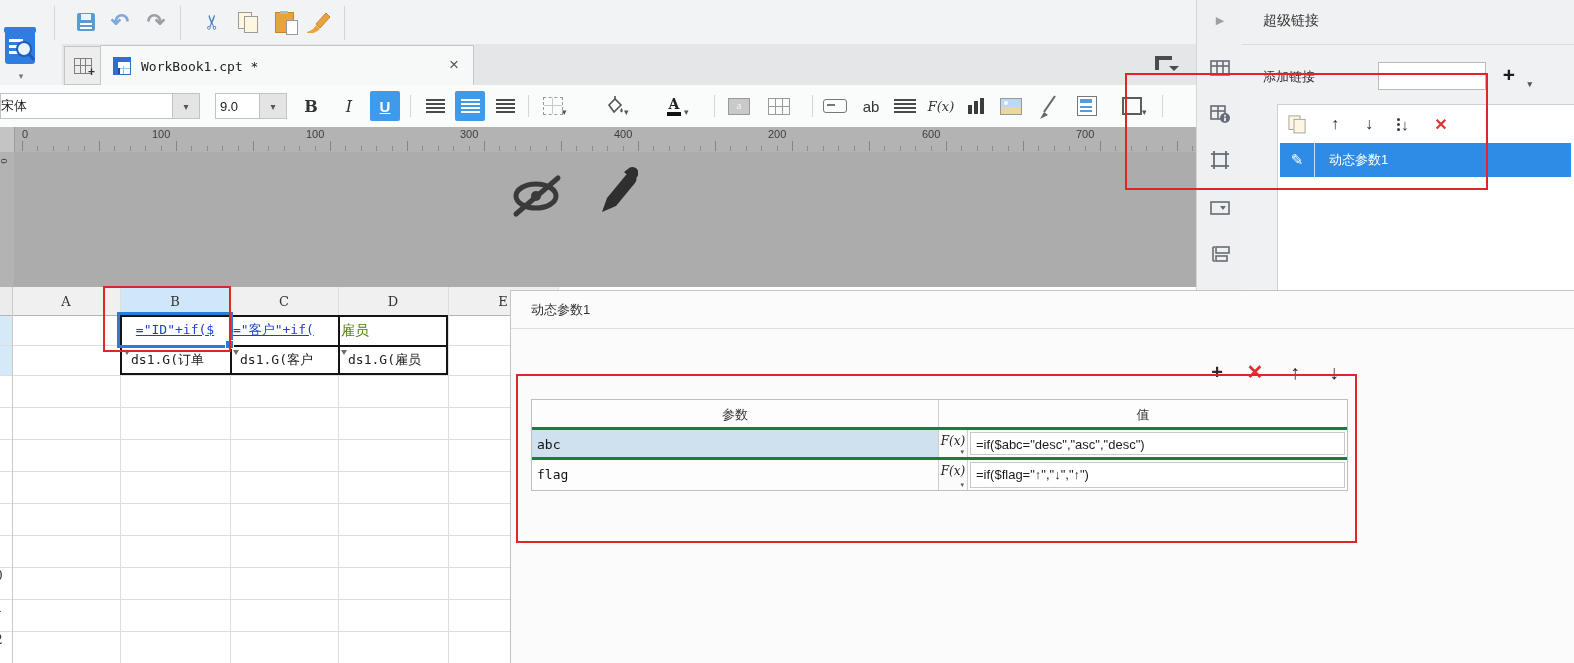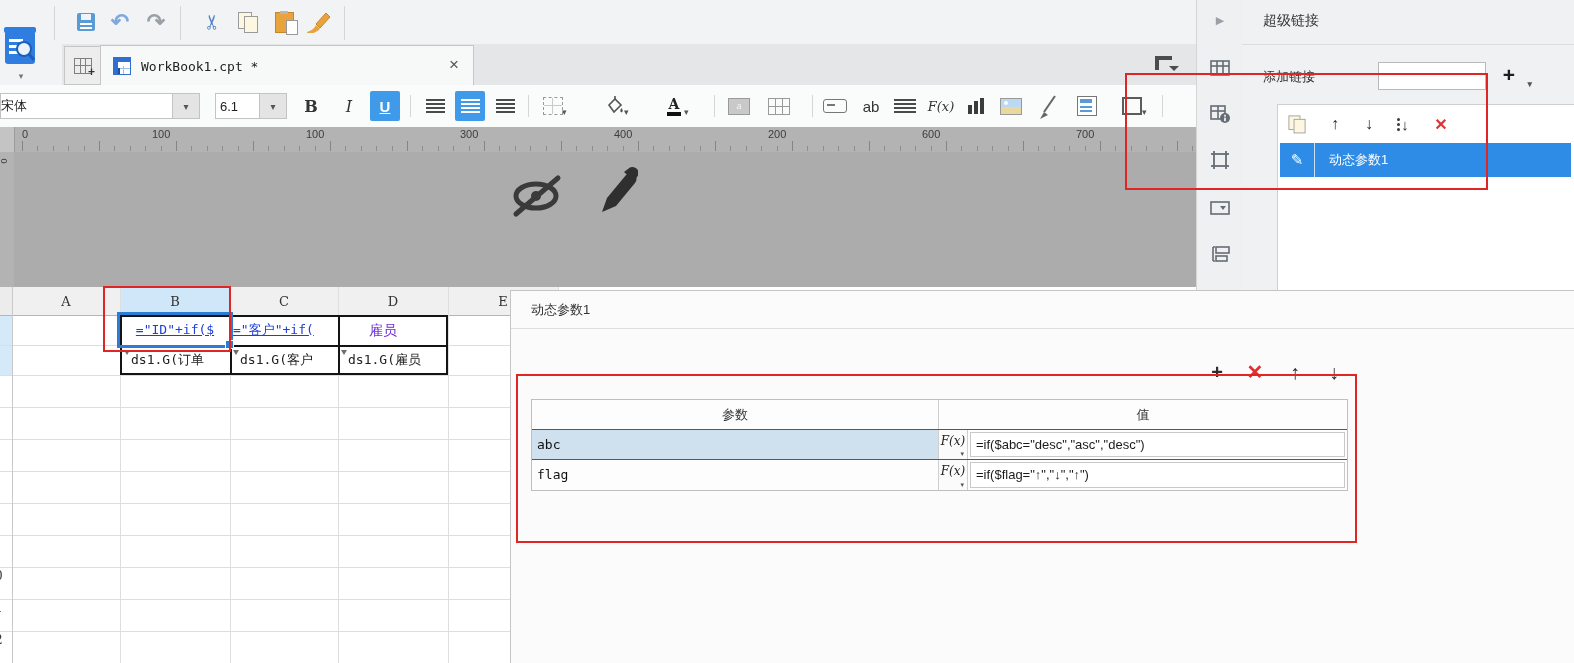--- a/index.html
+++ b/index.html
@@ -118,21 +118,21 @@
   .selrow{position:absolute;left:2px;top:38px;width:291px;height:34px;background:#2e8be6;color:#fff;display:flex;align-items:center}
   .selrow .pcell{width:34px;height:100%;display:flex;align-items:center;justify-content:center;border-right:1px solid rgba(255,255,255,.75);font-size:15px}
   .selrow .txt{margin-left:14px;font-size:13px}
   
   .dialog{position:absolute;left:510px;top:290px;width:1064px;height:373px;background:#fbfbfb;border-left:1px solid #c4c4c4;border-top:1px solid #c4c4c4;box-sizing:border-box}
   .dtitle{position:absolute;left:20px;top:10px;font-size:13px;color:#333}
   .ddiv{position:absolute;left:0;top:37px;width:100%;height:1px;background:#dedede}
   .dbtn{position:absolute;top:68px;width:26px;height:26px;text-align:center;line-height:26px;font-size:20px;font-weight:bold;color:#2d2d2d}
   .dbtn.red{color:#e03030}
   .ptable{position:absolute;left:20px;top:108px;width:815px;background:#fdfdfd;border:1px solid #bfbfbf}
-  .prow{position:relative;height:30px;border-bottom:1px solid #15803d;box-sizing:border-box}
+  .prow{position:relative;height:30px;border-bottom:3px solid #15803d;box-sizing:border-box}
   .prow:last-child{border-bottom:none}
   .phead{display:flex;font-size:13px;color:#333}
   .phead .h1{width:406px;text-align:center;line-height:29px;border-right:1px solid #cfcfcf}
   .phead .h2{flex:1;text-align:center;line-height:29px}
   .pname{position:absolute;left:0;top:0;width:406px;height:100%;line-height:29px;padding-left:5px;box-sizing:border-box;
          font-family:"DejaVu Sans Mono",monospace;font-size:13px;color:#111}
   .hl .pname{background:#cfe1ee}
   .ptype{position:absolute;left:406px;top:0;width:30px;height:100%;border-left:1px solid #cfcfcf;border-right:1px solid #cfcfcf;
          box-sizing:border-box;background:#fbfbfb;text-align:center}
   .ptype .tglyph{font-family:"DejaVu Serif",serif;font-style:italic;font-size:12px;color:#222;line-height:22px}
@@ -217,21 +217,21 @@
         <b></b>
       </div>
   </div>
 
   <div class="fmtbar">
     <div class="combo" style="left:0;width:198px">
       <span class="val" style="margin-left:-4px">宋体</span>
       <span class="chevbox">▾</span>
     </div>
     <div class="combo" style="left:215px;width:70px">
-      <span class="val">6.1</span>
+      <span class="val">9.0</span>
       <span class="chevbox">▾</span>
     </div>
     <div class="tbtn bserif" style="left:296px">B</div>
     <div class="tbtn iserif" style="left:334px">I</div>
     <div class="tbtn uline on" style="left:370px">U</div>
     <i class="vsep" style="left:410px;top:10px;height:22px"></i>
     <div class="tbtn" style="left:420px">
         <i class="bars"></i>
       </div>
     <div class="tbtn on" style="left:455px">
@@ -366,21 +366,21 @@
     <div class="vline" style="left:558px"></div>
 
     <div class="blacktable">
       <i class="bv" style="left:108px"></i>
         <i class="bv" style="left:216px"></i>
         <i class="bh"></i>
     </div>
 
     <div class="cellf fblue" style="left:122px;top:28px;width:106px;text-align:center">="ID"+if($</div>
     <div class="cellf fblue" style="left:233px;top:28px;width:102px">="客户"+if(</div>
-    <div class="cellf" style="left:341px;top:28px;width:84px;text-align:center;color:#6d28d9;font-size:14px">雇员</div>
+    <div class="cellf" style="left:341px;top:28px;width:84px;color:#4d7c0f;font-size:14px">雇员</div>
     <div class="cellf" style="left:124px;top:58px;width:104px;color:#222"><i class="marker"></i><span>ds1.G(订单</span></div>
     <div class="cellf" style="left:233px;top:58px;width:103px;color:#222"><i class="marker"></i><span>ds1.G(客户</span></div>
     <div class="cellf" style="left:341px;top:58px;width:90px;color:#222"><i class="marker"></i><span>ds1.G(雇员</span></div>
 
     <div class="selbox"></div>
     <div class="fillhandle"></div>
   </div>
 
   <div class="rstrip">
     <div class="sico" style="top:8px;font-size:11px;color:#9aa0a6">

